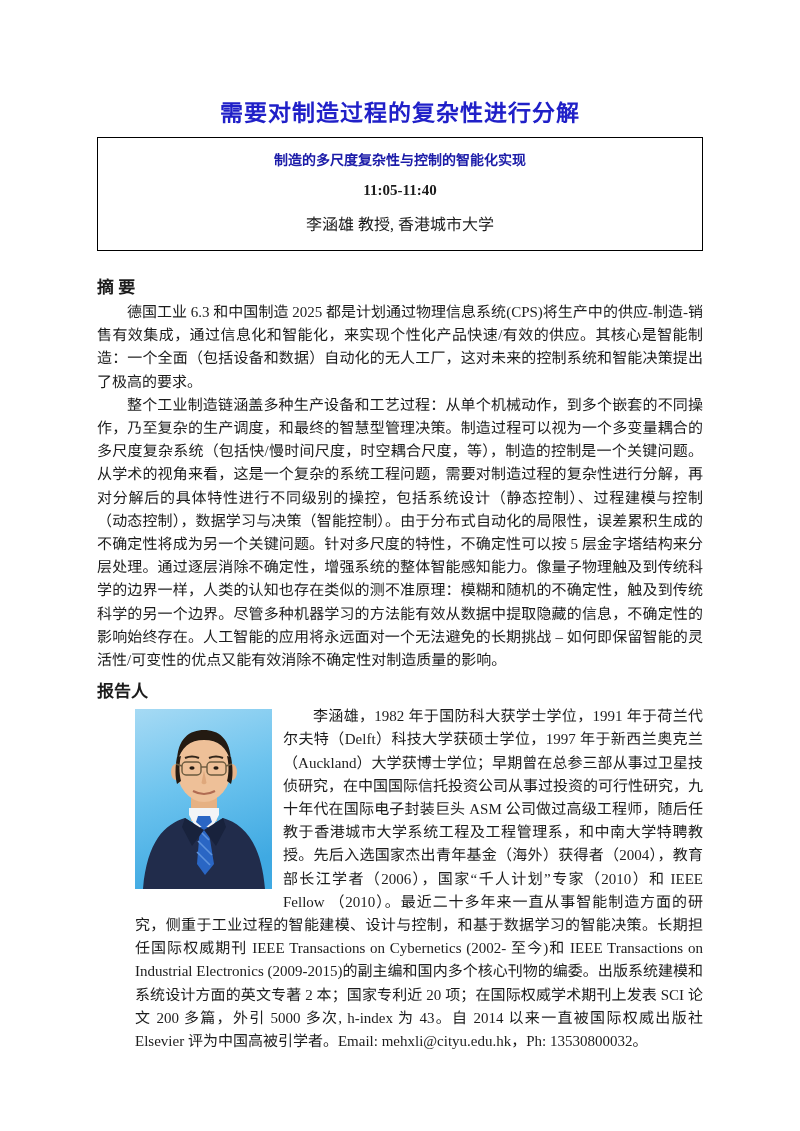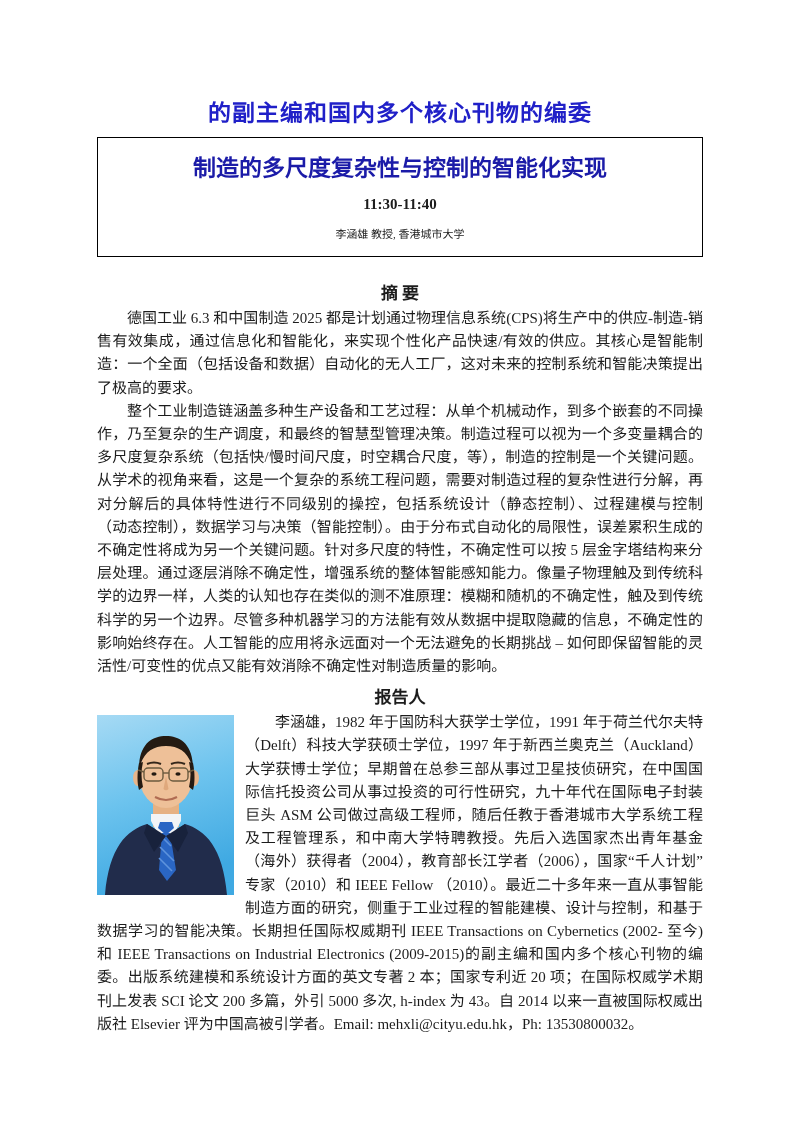--- a/index.html
+++ b/index.html
@@ -32,52 +32,52 @@
     color:var(--title-blue);
     letter-spacing:1px;
   }
   .talk-box{
     border:1px solid var(--box-border);
     text-align:center;
     padding:11px 10px 15px 10px;
   }
   .talk-title{
     font-family:"Liberation Sans","DejaVu Sans",sans-serif;
-    font-size:23px;
+    font-size:14px;
     font-weight:bold;
     color:var(--talk-title-blue);
   }
   .talk-time{
     margin-top:13px;
     font-size:15px;
     font-weight:bold;
   }
   .talk-speaker{
     margin-top:12px;
-    font-size:11px;
+    font-size:16px;
   }
   .section-heading{
     margin:22px 0 3px 0;
-    text-align:center;
     font-size:17px;
     font-weight:bold;
   }
   .body-text{
     margin:0;
     font-size:15px;
     line-height:23.2px;
     text-align:justify;
     text-indent:2em;
   }
   .speaker-heading{
     margin-top:5px;
     margin-bottom:2px;
   }
   .bio{
     margin-top:3px;
+    margin-left:38px;
   }
   .photo{
     float:left;
     width:137px;height:180px;
     margin:4px 11px 2px 0;
     display:block;
   }
   .photo svg{display:block;width:137px;height:180px;}
   .bio-text{
     margin:0;
@@ -85,25 +85,25 @@
     line-height:23.2px;
     text-align:justify;
     text-indent:2em;
   }
 </style>
 </head>
 <body>
 
 <div class="content">
 
-  <h1 class="main-title">的副主编和国内多个核心刊物的编委</h1>
+  <h1 class="main-title">需要对制造过程的复杂性进行分解</h1>
 
   <div class="talk-box">
     <div class="talk-title">制造的多尺度复杂性与控制的智能化实现</div>
-    <div class="talk-time">11:30-11:40</div>
+    <div class="talk-time">11:05-11:40</div>
     <div class="talk-speaker">李涵雄 教授, 香港城市大学</div>
   </div>
 
   <h2 class="section-heading">摘 要</h2>
   <p class="body-text">德国工业 6.3 和中国制造 2025 都是计划通过物理信息系统(CPS)将生产中的供应-制造-销售有效集成，通过信息化和智能化，来实现个性化产品快速/有效的供应。其核心是智能制造：一个全面（包括设备和数据）自动化的无人工厂，这对未来的控制系统和智能决策提出了极高的要求。</p>
   <p class="body-text">整个工业制造链涵盖多种生产设备和工艺过程：从单个机械动作，到多个嵌套的不同操作，乃至复杂的生产调度，和最终的智慧型管理决策。制造过程可以视为一个多变量耦合的多尺度复杂系统（包括快/慢时间尺度，时空耦合尺度，等），制造的控制是一个关键问题。从学术的视角来看，这是一个复杂的系统工程问题，需要对制造过程的复杂性进行分解，再对分解后的具体特性进行不同级别的操控，包括系统设计（静态控制）、过程建模与控制（动态控制），数据学习与决策（智能控制）。由于分布式自动化的局限性，误差累积生成的不确定性将成为另一个关键问题。针对多尺度的特性，不确定性可以按 5 层金字塔结构来分层处理。通过逐层消除不确定性，增强系统的整体智能感知能力。像量子物理触及到传统科学的边界一样，人类的认知也存在类似的测不准原理：模糊和随机的不确定性，触及到传统科学的另一个边界。尽管多种机器学习的方法能有效从数据中提取隐藏的信息，不确定性的影响始终存在。人工智能的应用将永远面对一个无法避免的长期挑战 – 如何即保留智能的灵活性/可变性的优点又能有效消除不确定性对制造质量的影响。</p>
 
   <h2 class="section-heading speaker-heading">报告人</h2>
 
   <div class="bio">

